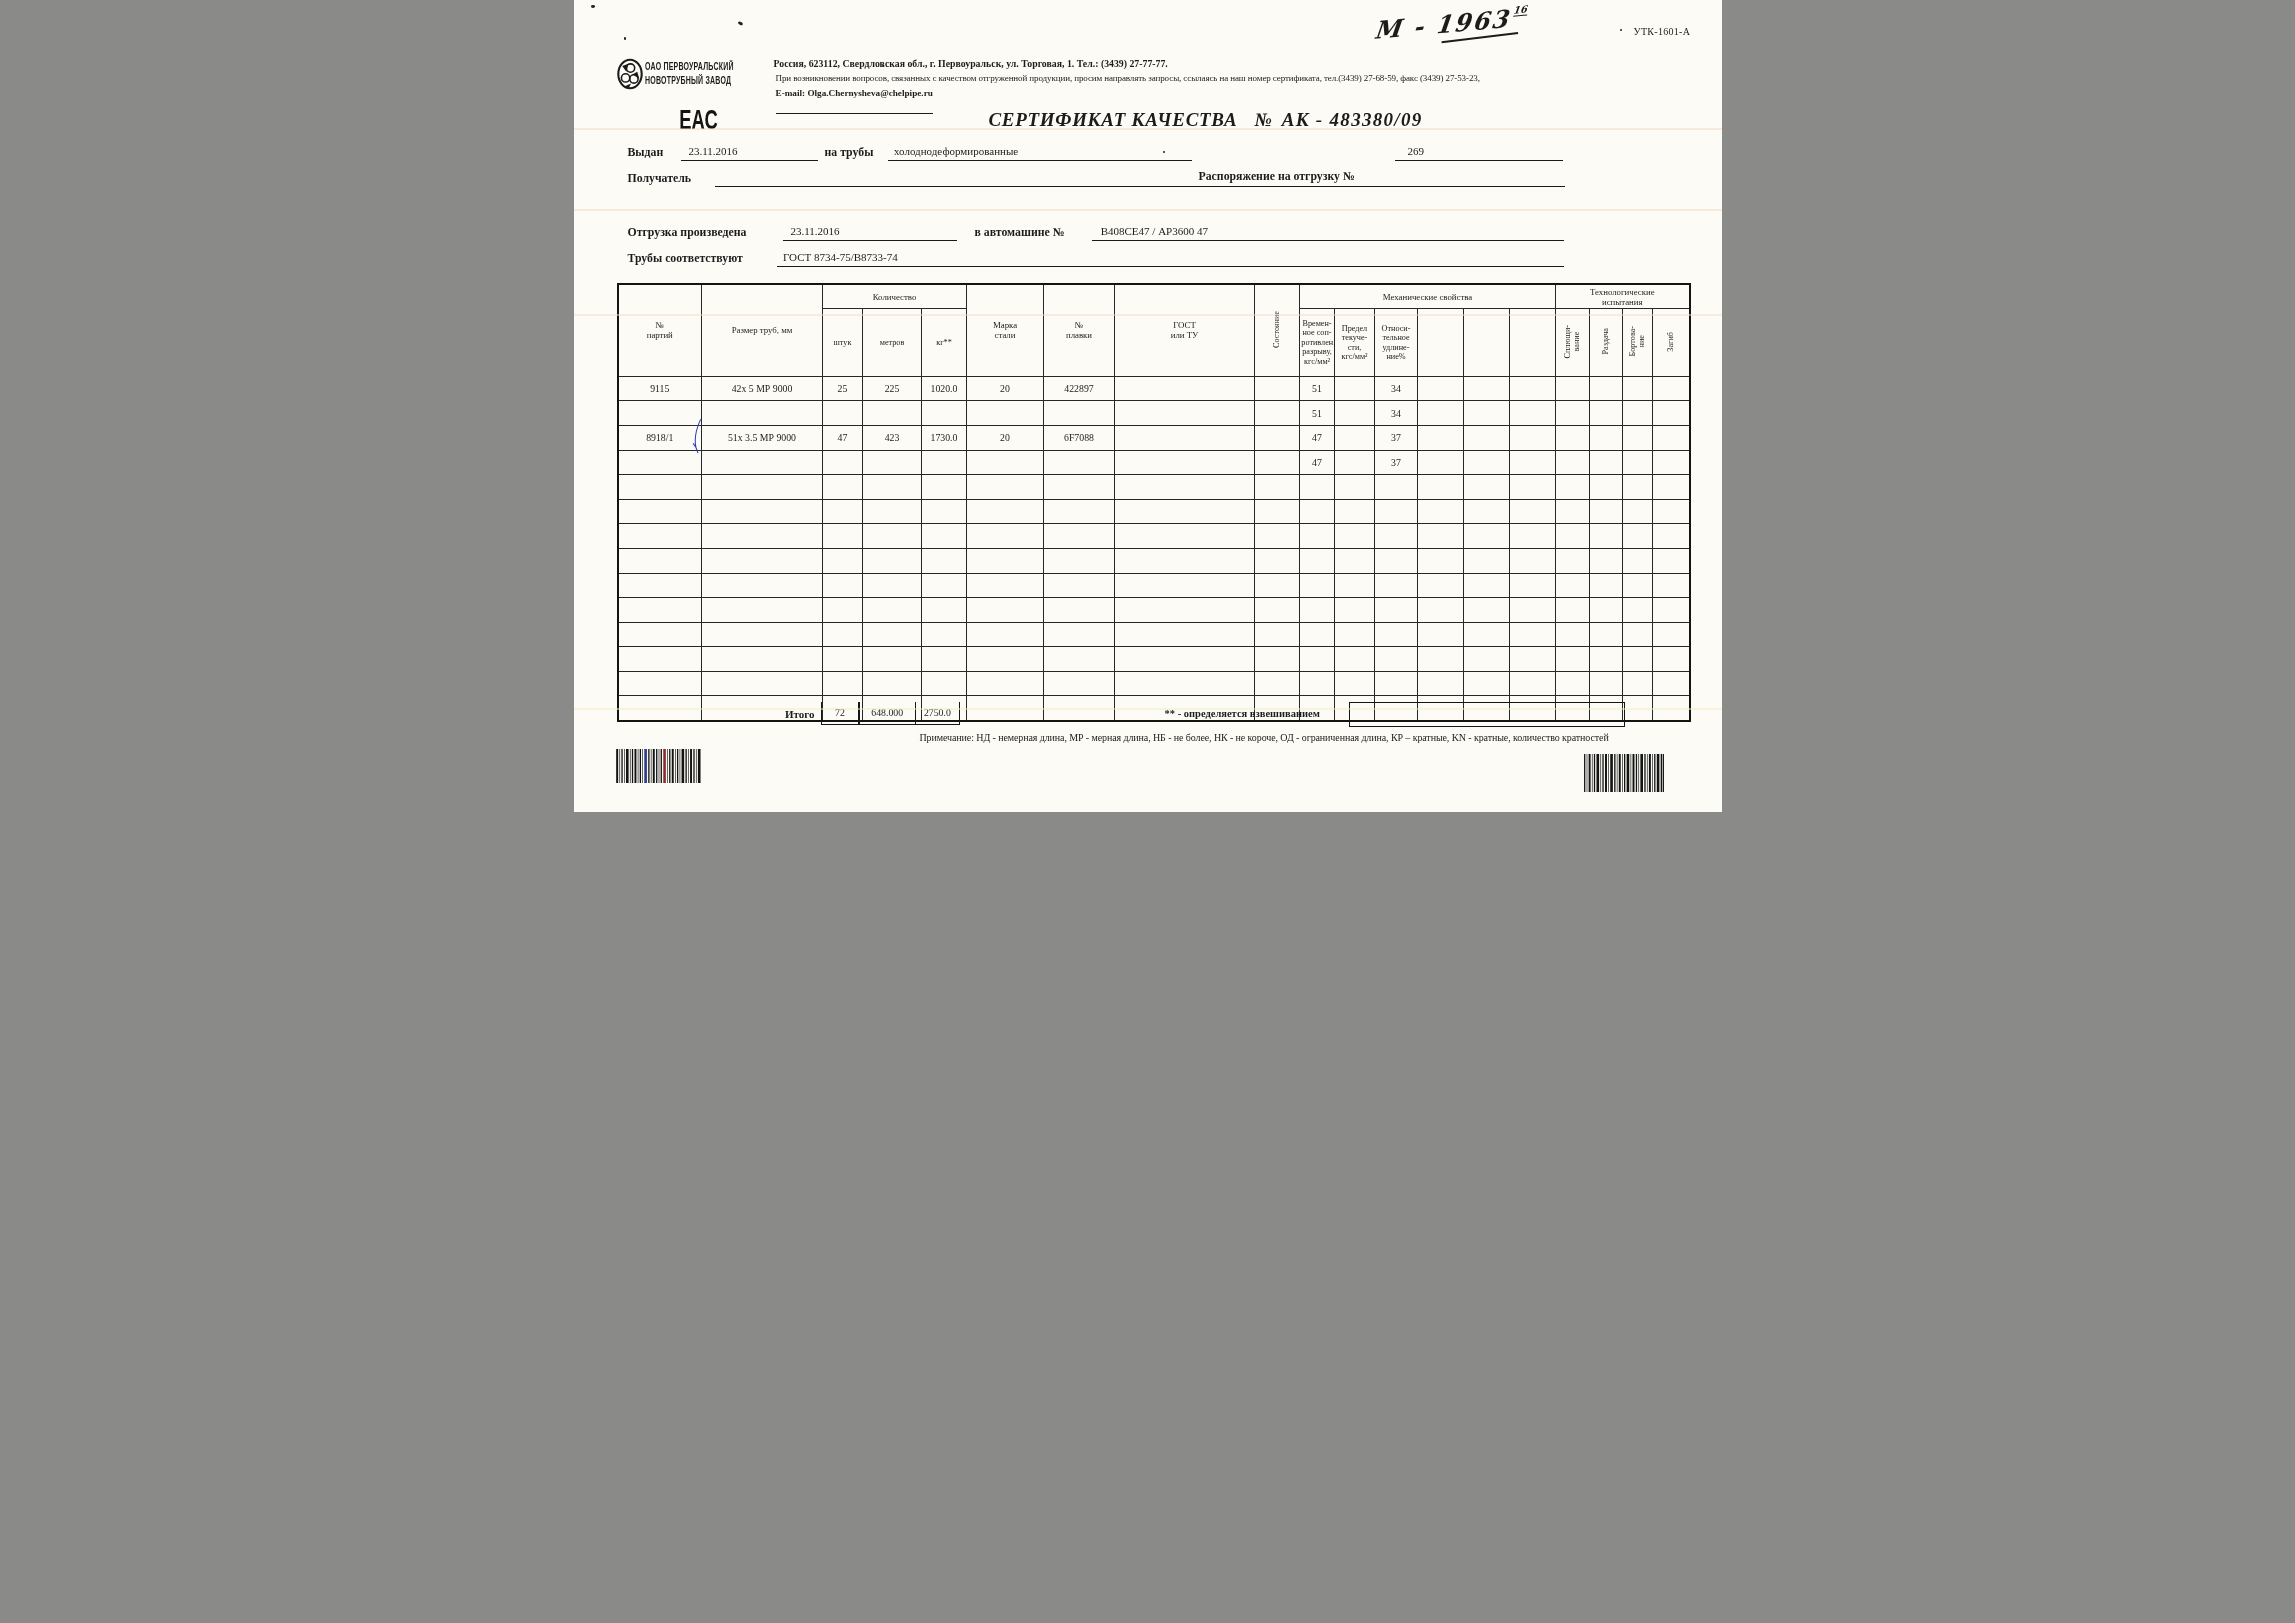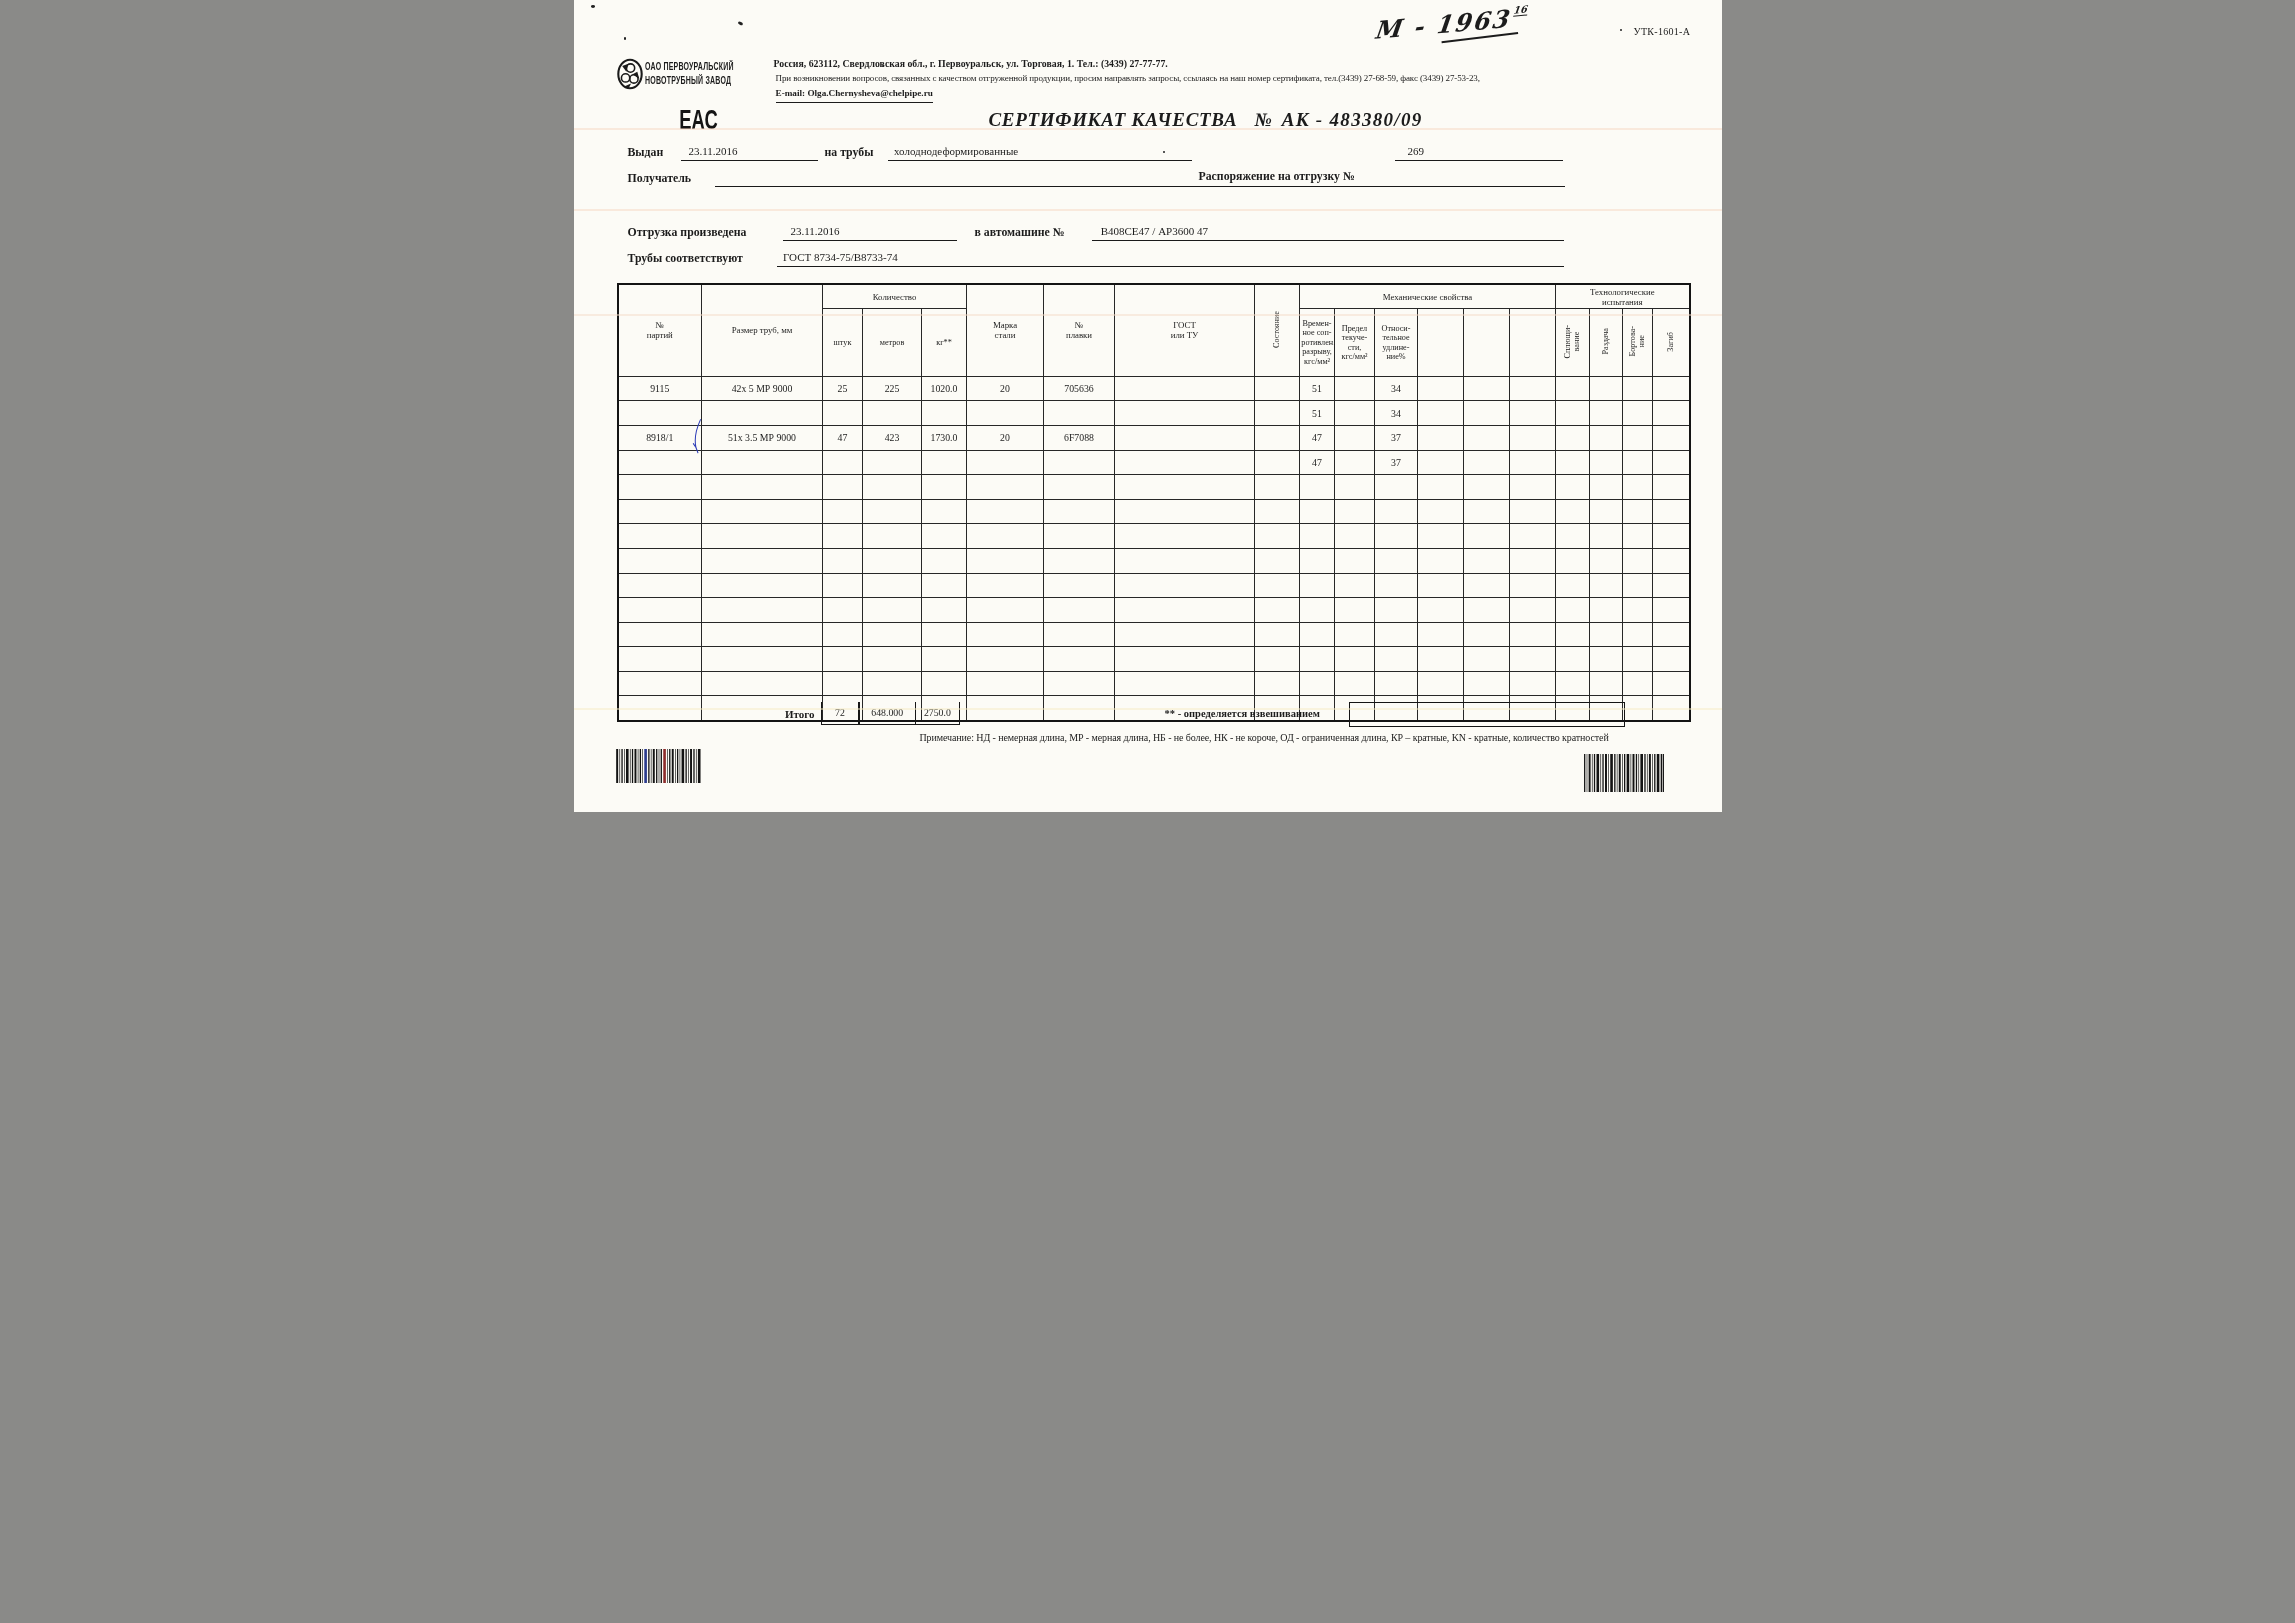--- a/index.html
+++ b/index.html
@@ -9,21 +9,21 @@
   
   .scanline{position:absolute;left:0;width:100%;height:2px;pointer-events:none;z-index:40;opacity:.5;}
   .speck{position:absolute;background:#222;border-radius:50%;z-index:30;}
   
   .coname{position:absolute;left:71px;top:60px;font-family:"Liberation Sans",sans-serif;
           font-weight:bold;font-size:10px;line-height:1.35;transform:scaleX(.7);
           transform-origin:left top;white-space:nowrap;letter-spacing:0.3px;}
   .addr1{position:absolute;left:200px;top:58px;font-weight:bold;font-size:9.8px;white-space:nowrap;}
   .addr2{position:absolute;left:202px;top:73px;font-size:9px;white-space:nowrap;letter-spacing:-0.1px;}
   .addr3{position:absolute;left:202px;top:88px;font-weight:bold;font-size:9.2px;
-         border-bottom:1.3px solid #1c1c1c;padding-bottom:4px;white-space:nowrap;}
+         border-bottom:1.3px solid #1c1c1c;padding-bottom:15px;white-space:nowrap;}
   
   .hw{position:absolute;left:802px;top:9.2px;transform:rotate(-5deg);font-style:italic;
       font-weight:bold;font-size:24px;font-family:"DejaVu Serif",serif;z-index:20;}
   .hw .main{display:inline-block;transform:skewX(-14deg);letter-spacing:2px;}
   .hw .sup{display:inline-block;font-size:9.8px;vertical-align:13px;margin-left:3.3px;
            border-bottom:1.3px solid #1c1c1c;transform:skewX(-14deg);}
   .hw .uline{position:absolute;left:64px;top:30px;width:77px;border-bottom:2px solid #1c1c1c;
              transform:rotate(-2deg);}
   .utk{position:absolute;left:1060px;top:26px;font-size:10px;letter-spacing:0.3px;}
   
@@ -211,21 +211,21 @@
         </tr>
       </thead>
       <tbody>
           <tr>
             <td>9115</td>
             <td>42х 5 МР 9000</td>
             <td>25</td>
             <td>225</td>
             <td>1020.0</td>
             <td>20</td>
-            <td>705636</td>
+            <td>422897</td>
             <td></td>
             <td></td>
             <td>51</td>
             <td></td>
             <td>34</td>
             <td></td>
             <td></td>
             <td></td>
             <td></td>
             <td></td>

